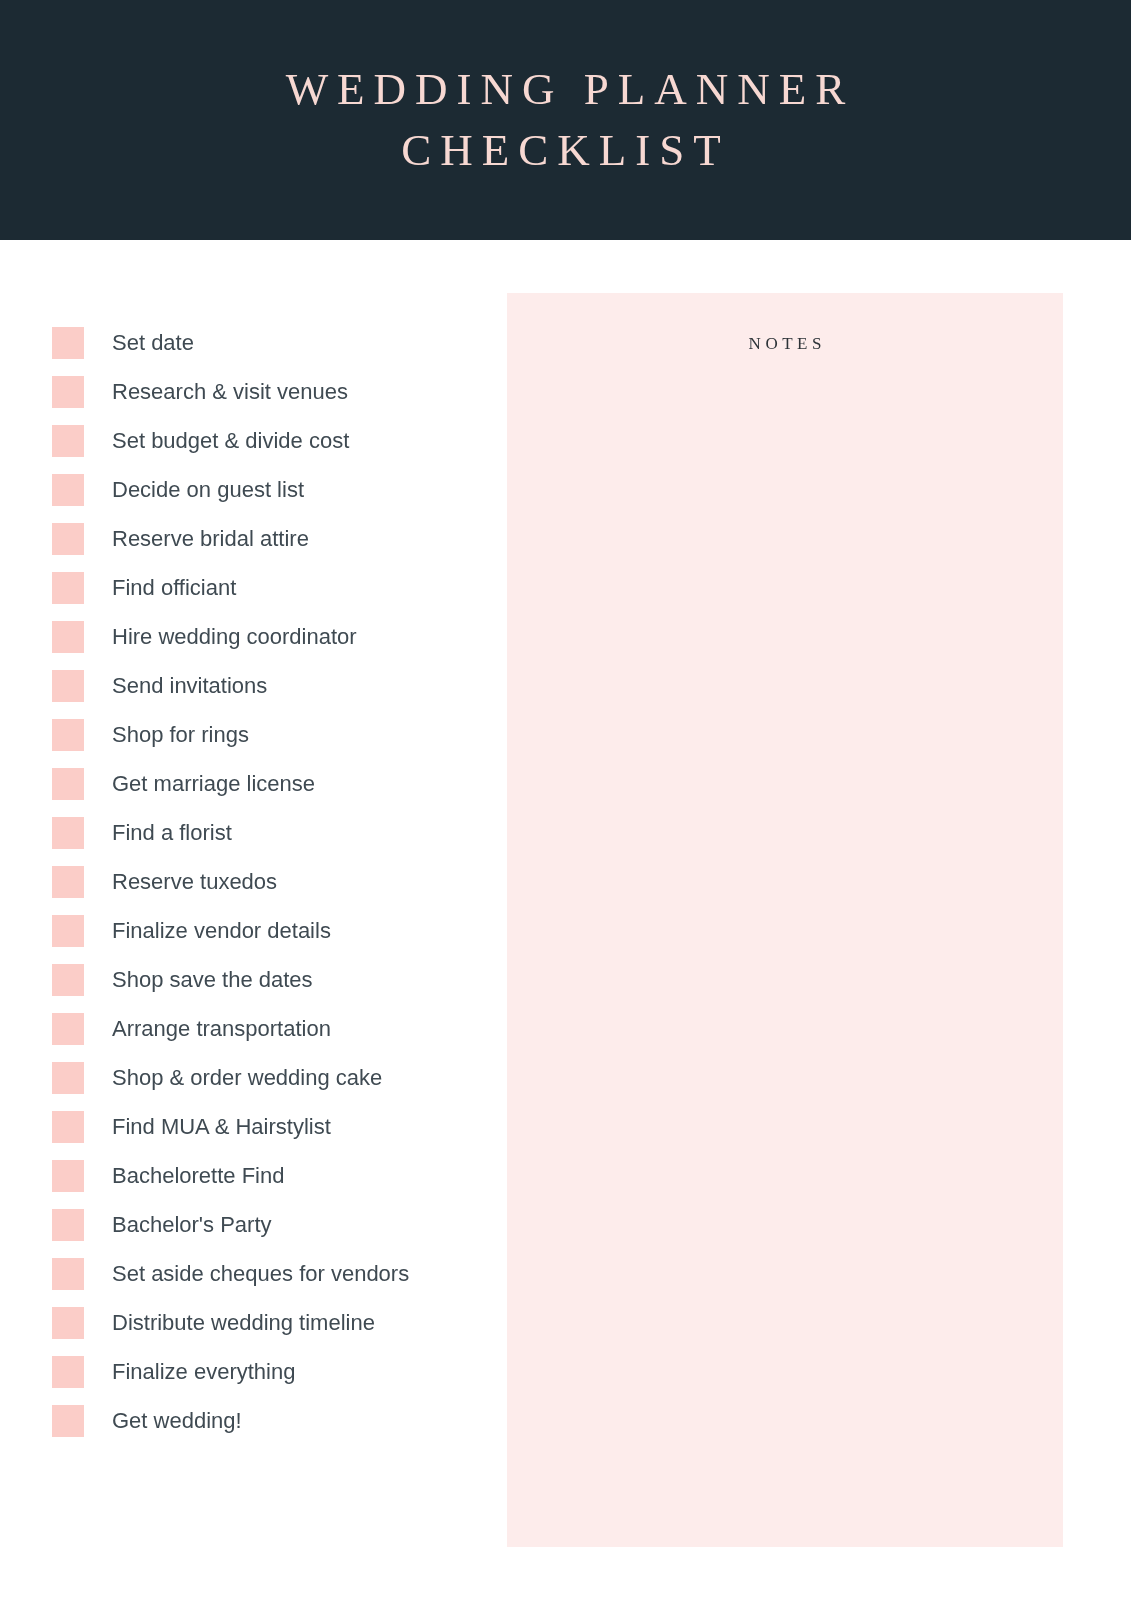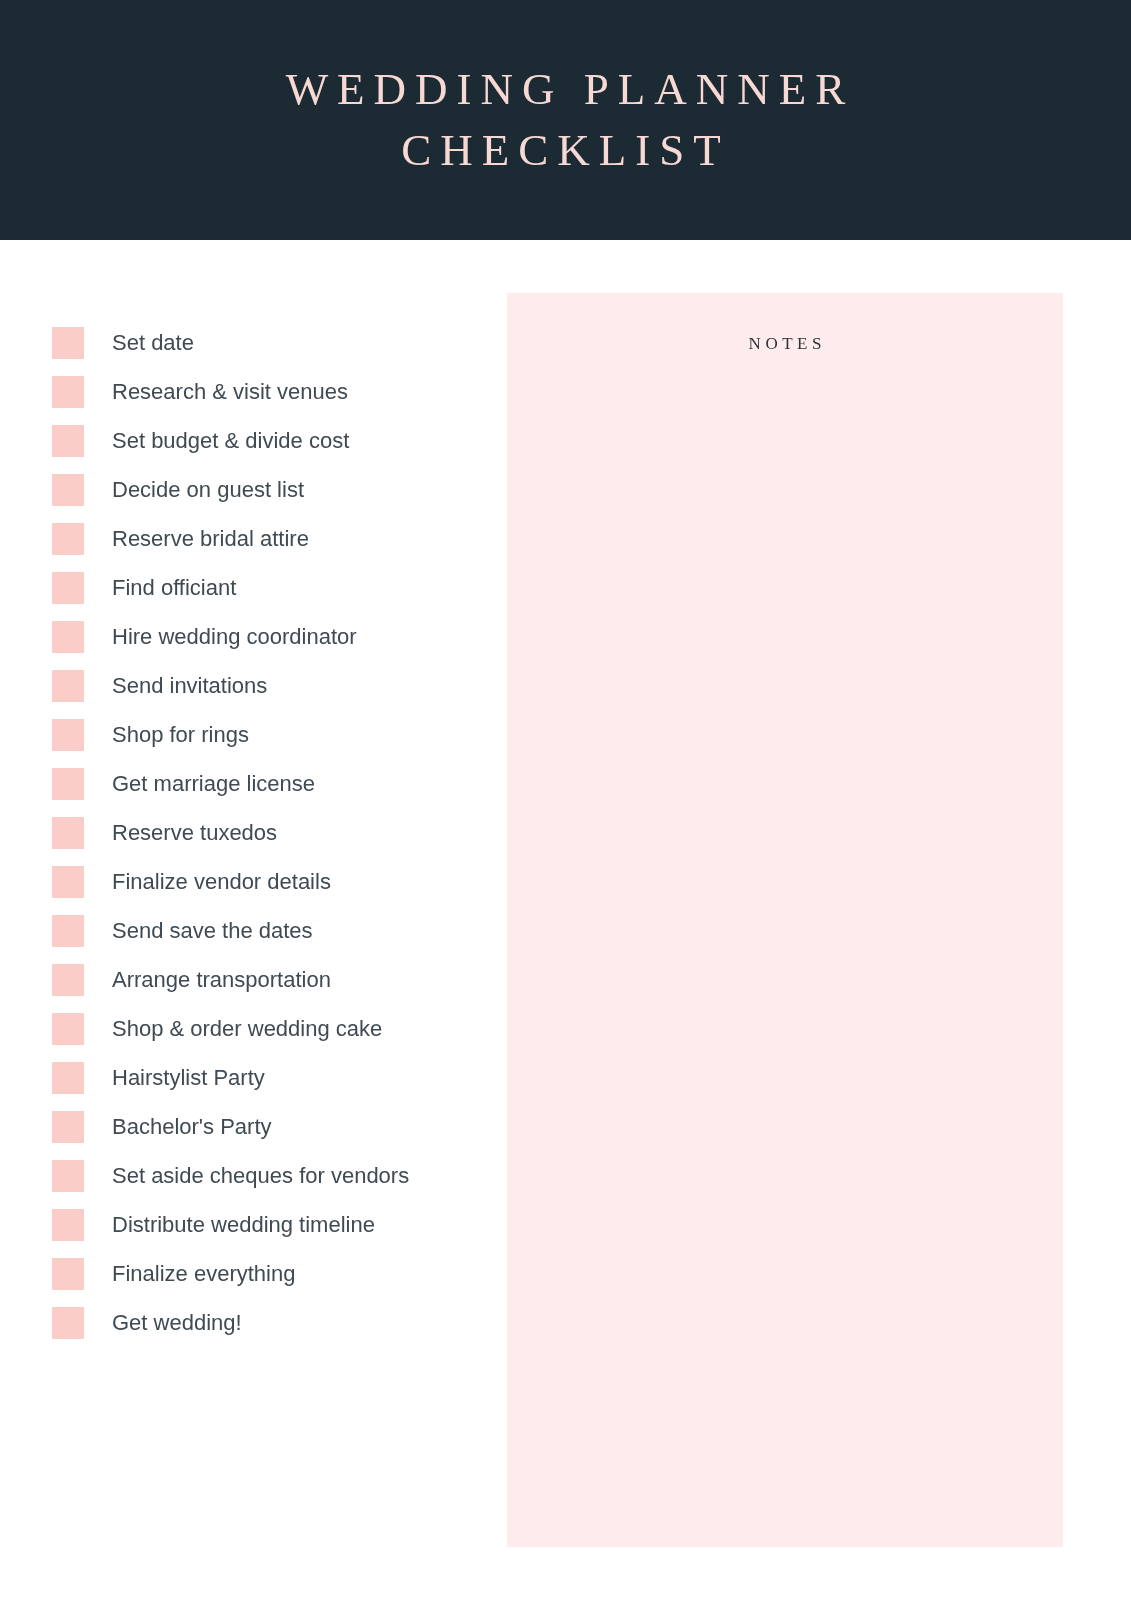--- a/index.html
+++ b/index.html
@@ -163,41 +163,49 @@
         <div class="checklist-item">
           <span class="checkbox"></span>
           <span class="item-label">Shop for rings</span>
         </div>
         <div class="checklist-item">
           <span class="checkbox"></span>
           <span class="item-label">Get marriage license</span>
         </div>
         <div class="checklist-item">
           <span class="checkbox"></span>
+          <span class="item-label">Find a florist</span>
+        </div>
+        <div class="checklist-item">
+          <span class="checkbox"></span>
           <span class="item-label">Reserve tuxedos</span>
         </div>
         <div class="checklist-item">
           <span class="checkbox"></span>
           <span class="item-label">Finalize vendor details</span>
         </div>
         <div class="checklist-item">
           <span class="checkbox"></span>
-          <span class="item-label">Send save the dates</span>
+          <span class="item-label">Shop save the dates</span>
         </div>
         <div class="checklist-item">
           <span class="checkbox"></span>
           <span class="item-label">Arrange transportation</span>
         </div>
         <div class="checklist-item">
           <span class="checkbox"></span>
           <span class="item-label">Shop &amp; order wedding cake</span>
         </div>
         <div class="checklist-item">
           <span class="checkbox"></span>
-          <span class="item-label">Hairstylist Party</span>
+          <span class="item-label">Find MUA &amp; Hairstylist</span>
+        </div>
+        <div class="checklist-item">
+          <span class="checkbox"></span>
+          <span class="item-label">Bachelorette Find</span>
         </div>
         <div class="checklist-item">
           <span class="checkbox"></span>
           <span class="item-label">Bachelor's Party</span>
         </div>
         <div class="checklist-item">
           <span class="checkbox"></span>
           <span class="item-label">Set aside cheques for vendors</span>
         </div>
         <div class="checklist-item">

